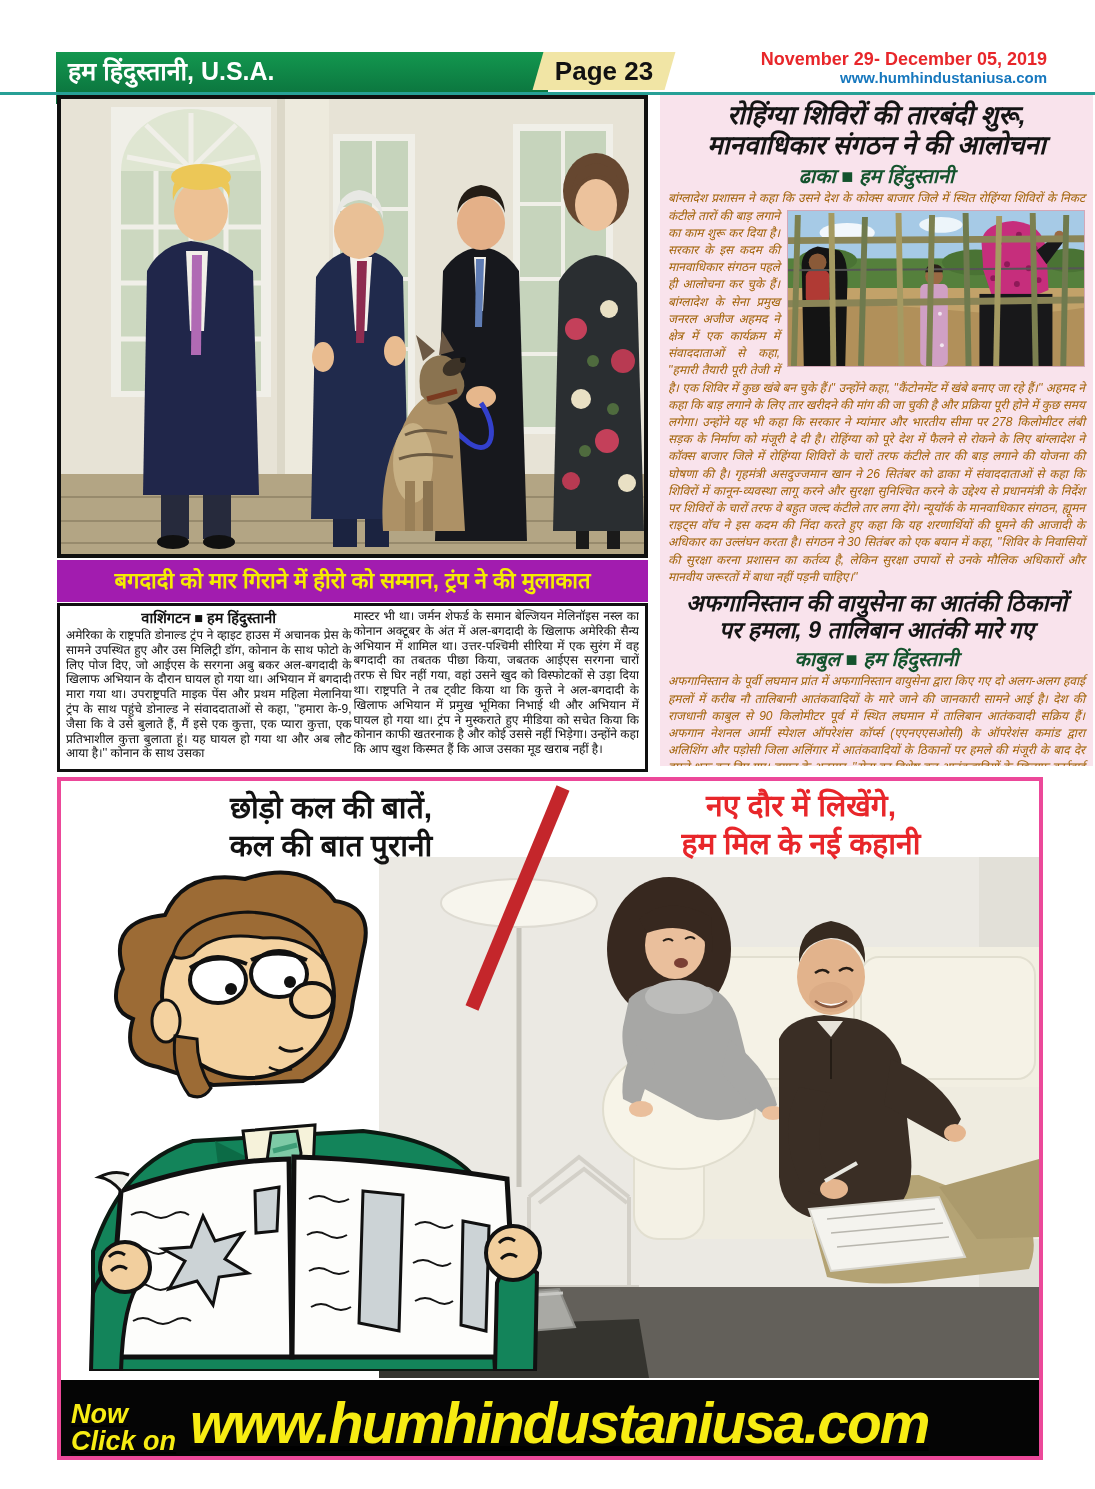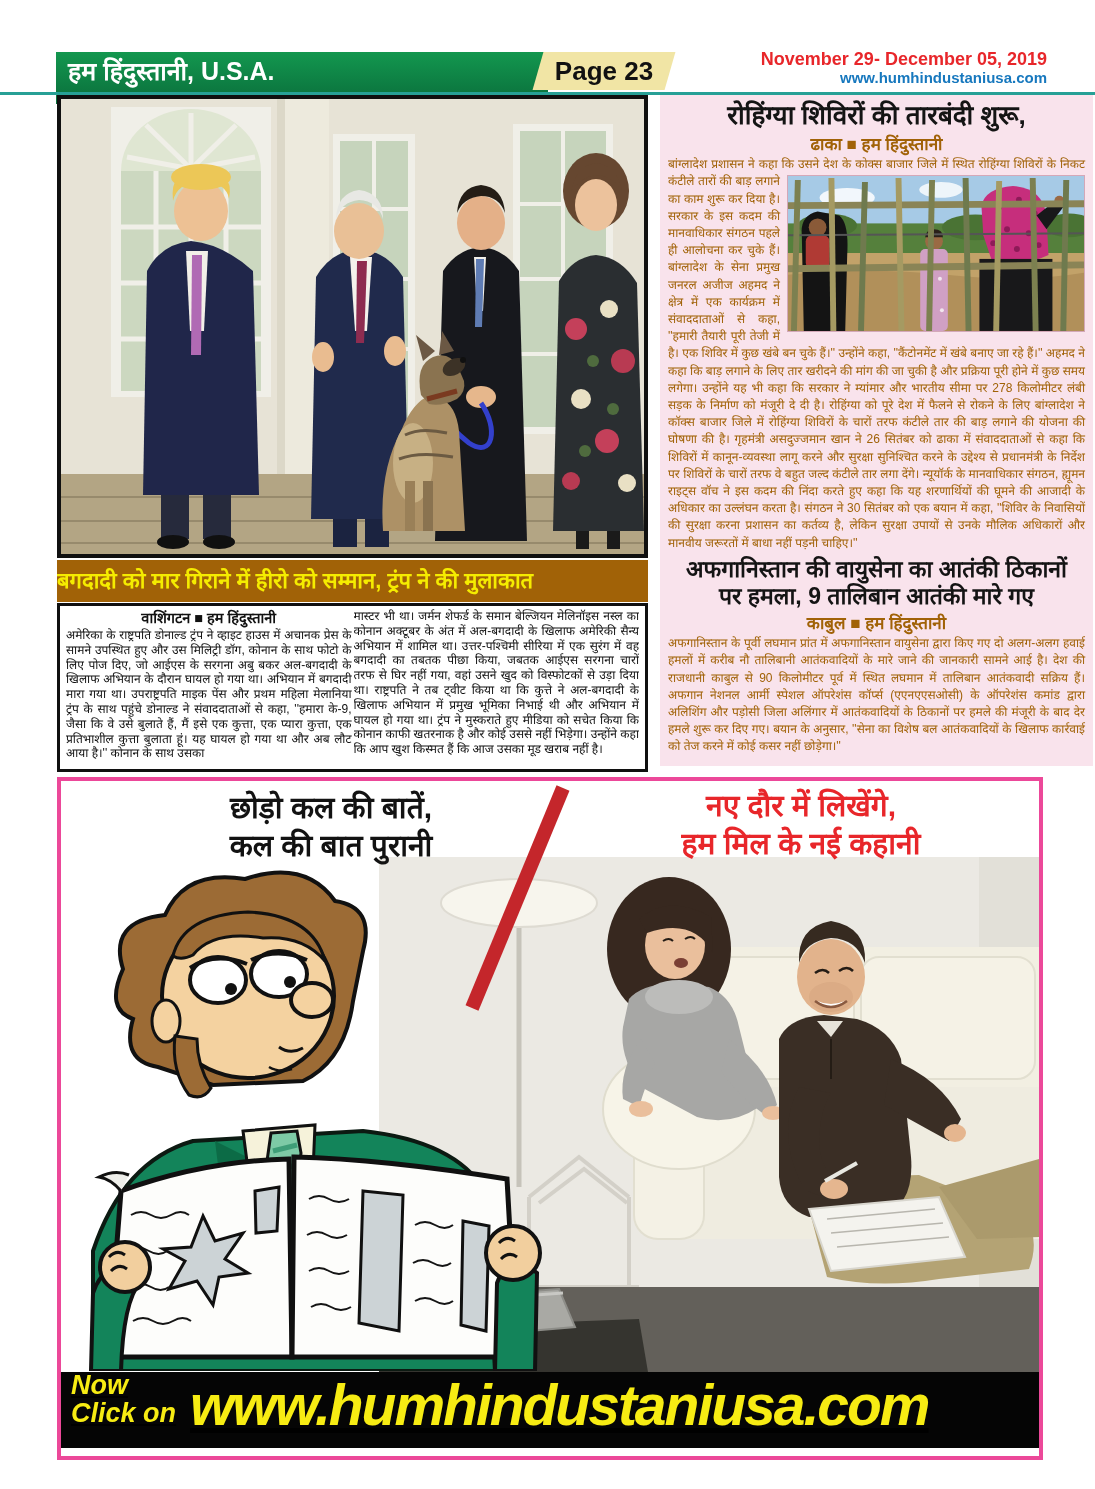--- a/index.html
+++ b/index.html
@@ -18,35 +18,35 @@
     font-weight:bold;font-size:18px;white-space:nowrap;}
   .site-link{position:absolute;right:48px;top:69px;text-align:right;color:#1778be;
     font-weight:bold;font-size:15px;white-space:nowrap;cursor:pointer;}
   .header-rule{position:absolute;left:0;top:92px;width:1095px;height:3px;background:#27a096;}
 
   
   .lead-photo{position:absolute;left:57px;top:95px;width:591px;height:463px;
     border:4px solid #101010;box-sizing:border-box;background:#ddd8ca;overflow:hidden;}
   .lead-photo svg{display:block;width:100%;height:100%;}
   .lead-headline{position:absolute;left:57px;top:560px;width:591px;height:42px;
-    background:#a16207;color:#f5ec00;font-size:22px;font-weight:bold;text-align:left;
+    background:#a21caf;color:#f5ec00;font-size:22px;font-weight:bold;text-align:center;
     line-height:42px;box-sizing:border-box;white-space:nowrap;overflow:hidden;}
   .lead-box{position:absolute;left:57px;top:603px;width:591px;height:169px;
     border:3px solid #101010;box-sizing:border-box;background:#fff;display:flex;
     padding:3px 6px;gap:2px;}
   .lead-col{flex:1;font-size:12px;line-height:14.8px;text-align:justify;color:#111;overflow:hidden;}
   .lead-byline{text-align:center;font-weight:bold;font-size:14.5px;line-height:18px;margin-bottom:1px;}
 
   
   .right-panel{position:absolute;left:660px;top:95px;width:433px;height:671px;
-    background:#f9e3ec;box-sizing:border-box;padding:5px 8px 4px;overflow:hidden;}
+    background:#f9e3ec;box-sizing:border-box;padding:5px 8px 4px;overflow:hidden;font-style:italic;}
   .story-h{text-align:center;font-weight:800;color:#141414;line-height:1.16;white-space:nowrap;}
   .roh-h{font-size:26px;}
   .afg-h{font-size:23px;}
-  .story-byline{text-align:center;font-weight:bold;font-size:17px;margin:2px 0 1px;color:#a16207;}
+  .story-byline{text-align:center;font-weight:bold;font-size:20px;margin:2px 0 1px;color:#14532d;}
   .story-body{font-size:12px;line-height:17.2px;text-align:justify;color:#a16207;}
   .roh-photo{float:right;width:298px;height:157px;margin:2px 0 3px 7px;
     border:1px solid #d4a8b8;box-sizing:border-box;background:#a6cae6;overflow:hidden;}
   .roh-photo svg{display:block;width:100%;height:100%;}
   .afg-sec{margin-top:4px;}
 
   
   .ad-box{position:absolute;left:57px;top:777px;width:986px;height:683px;
     border:4px solid #ec4899;box-sizing:border-box;background:#fff;overflow:hidden;}
   .ad-photo{position:absolute;left:318px;top:76px;width:660px;height:521px;z-index:1;}
@@ -54,22 +54,22 @@
   .ad-cartoon{position:absolute;left:2px;top:78px;width:505px;height:512px;z-index:2;}
   .ad-cartoon svg{display:block;width:100%;height:100%;}
   .ad-stripe{position:absolute;left:0;top:0;width:978px;height:675px;z-index:3;pointer-events:none;}
   .ad-slogan{position:absolute;font-weight:800;font-size:30px;line-height:38px;
     text-align:center;white-space:nowrap;z-index:4;}
   .sl-left{left:20px;top:8px;width:500px;color:#121212;}
   .sl-right{left:515px;top:6px;width:450px;color:#e8262a;}
   .ad-brand{position:absolute;left:10px;top:474px;font-size:74px;font-weight:800;color:#e63226;
     -webkit-text-stroke:3px #241309;text-shadow:2px 2px 0 #241309,-2px -2px 0 #241309,
     2px -2px 0 #241309,-2px 2px 0 #241309;white-space:nowrap;letter-spacing:1px;z-index:5;}
-  .ad-banner{position:absolute;left:0;bottom:8px;width:978px;height:76px;background:#050505;
-    display:flex;align-items:flex-start;z-index:6;text-decoration:underline;}
+  .ad-banner{position:absolute;left:0;bottom:0;width:978px;height:76px;background:#050505;
+    display:flex;align-items:flex-end;z-index:6;text-decoration:underline;}
   .cta-block{margin-left:10px;color:#f7ec13;font-style:italic;font-weight:bold;
     line-height:1.02;font-size:27px;white-space:nowrap;}
   .cta-url{margin-left:14px;color:#f7ec13;font-style:italic;font-weight:bold;font-size:57px;
     letter-spacing:-2px;white-space:nowrap;cursor:pointer;}
 </style>
 </head>
 <body>
 
 <div class="page">
 
@@ -207,20 +207,21 @@
       <div class="lead-byline">वाशिंगटन ■ हम हिंदुस्तानी</div>
       <span>अमेरिका के राष्ट्रपति डोनाल्ड ट्रंप ने व्हाइट हाउस में अचानक प्रेस के सामने उपस्थित हुए और उस मिलिट्री डॉग, कोनान के साथ फोटो के लिए पोज दिए, जो आईएस के सरगना अबु बकर अल-बगदादी के खिलाफ अभियान के दौरान घायल हो गया था। अभियान में बगदादी मारा गया था। उपराष्ट्रपति माइक पेंस और प्रथम महिला मेलानिया ट्रंप के साथ पहुंचे डोनाल्ड ने संवाददाताओं से कहा, ''हमारा के-9, जैसा कि वे उसे बुलाते हैं, मैं इसे एक कुत्ता, एक प्यारा कुत्ता, एक प्रतिभाशील कुत्ता बुलाता हूं। यह घायल हो गया था और अब लौट आया है।'' कोनान के साथ उसका</span>
     </div>
     <div class="lead-col">
       <span>मास्टर भी था। जर्मन शेफर्ड के समान बेल्जियन मेलिनॉइस नस्ल का कोनान अक्टूबर के अंत में अल-बगदादी के खिलाफ अमेरिकी सैन्य अभियान में शामिल था। उत्तर-पश्चिमी सीरिया में एक सुरंग में वह बगदादी का तबतक पीछा किया, जबतक आईएस सरगना चारों तरफ से घिर नहीं गया, वहां उसने खुद को विस्फोटकों से उड़ा दिया था। राष्ट्रपति ने तब ट्वीट किया था कि कुत्ते ने अल-बगदादी के खिलाफ अभियान में प्रमुख भूमिका निभाई थी और अभियान में घायल हो गया था। ट्रंप ने मुस्कराते हुए मीडिया को सचेत किया कि कोनान काफी खतरनाक है और कोई उससे नहीं भिड़ेगा। उन्होंने कहा कि आप खुश किस्मत हैं कि आज उसका मूड खराब नहीं है।</span>
     </div>
   </div>
 
   <div class="right-panel">
     <div class="story-h roh-h">रोहिंग्या शिविरों की तारबंदी शुरू,</div>
+    <div class="story-h roh-h">मानवाधिकार संगठन ने की आलोचना</div>
     <div class="story-byline">ढाका ■ हम हिंदुस्तानी</div>
     <div class="story-body">
       <span>बांग्लादेश प्रशासन ने कहा कि उसने देश के कोक्स बाजार जिले में स्थित रोहिंग्या </span>
       <div class="roh-photo">
         <svg viewBox="0 0 300 157">
           <rect width="300" height="157" fill="#a6cae6"></rect>
           <ellipse cx="60" cy="22" rx="28" ry="10" fill="#ffffff" opacity="0.85"></ellipse>
           <ellipse cx="155" cy="14" rx="22" ry="8" fill="#ffffff" opacity="0.8"></ellipse>
           <rect y="48" width="300" height="34" fill="#55803c"></rect>
           <ellipse cx="40" cy="50" rx="30" ry="12" fill="#4a7334"></ellipse>

